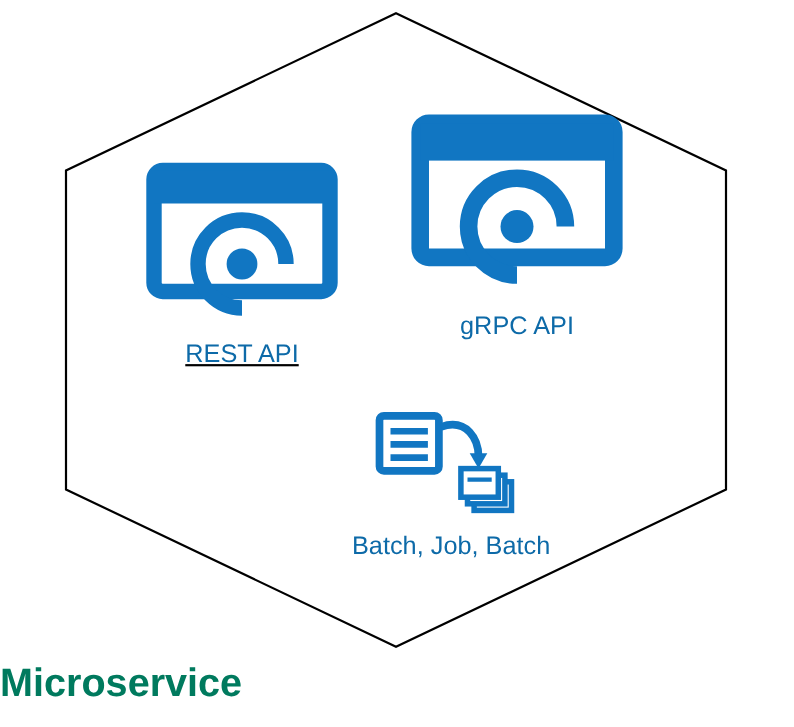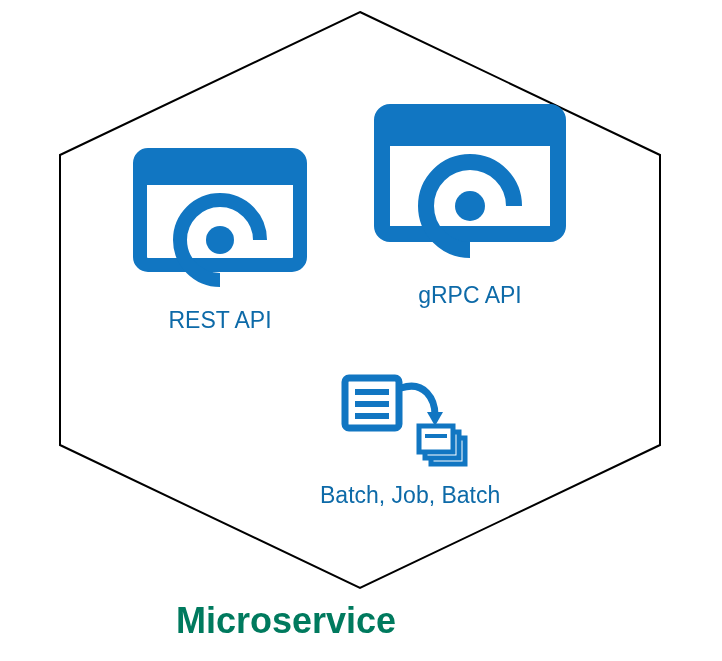--- a/index.html
+++ b/index.html
@@ -28,36 +28,36 @@
     color: #0d6aa8;
     font-size: 23px;
     margin-top: 8px;
     white-space: nowrap;
   }
   .title {
     position: absolute;
     left: 0;
     width: 572px;
     top: 600px;
-    text-align: center;
+    text-align: left;
     color: #007a5e;
     font-size: 36px;
     font-weight: bold;
   }
 </style>
 </head>
 <body>
 
 <div class="canvas">
 
   <svg class="hexagon-svg" width="722" height="661">
     <polygon points="360,12 660,155 660,445 360,588 60,445 60,155" fill="#ffffff" stroke="#000000" stroke-width="2"></polygon>
   </svg>
 
-  <div class="node" style="left:130px; top:145px;">
+  <div class="node" style="left:130px; top:145px;text-decoration:underline;">
     <svg width="180" height="150" viewBox="0 0 180 150">
 
       <rect x="10" y="10" width="160" height="110" rx="8" ry="8" fill="none" stroke="#1176c2" stroke-width="14"></rect>
       <rect x="10" y="10" width="160" height="30" fill="#1176c2"></rect>
 
       <path d="M90 135 A40 40 0 1 1 130 95" fill="none" stroke="#1176c2" stroke-width="14" stroke-linecap="butt"></path>
       <circle cx="90" cy="95" r="14" fill="#1176c2"></circle>
     </svg>
     <div class="node-label">REST API</div>
   </div>

